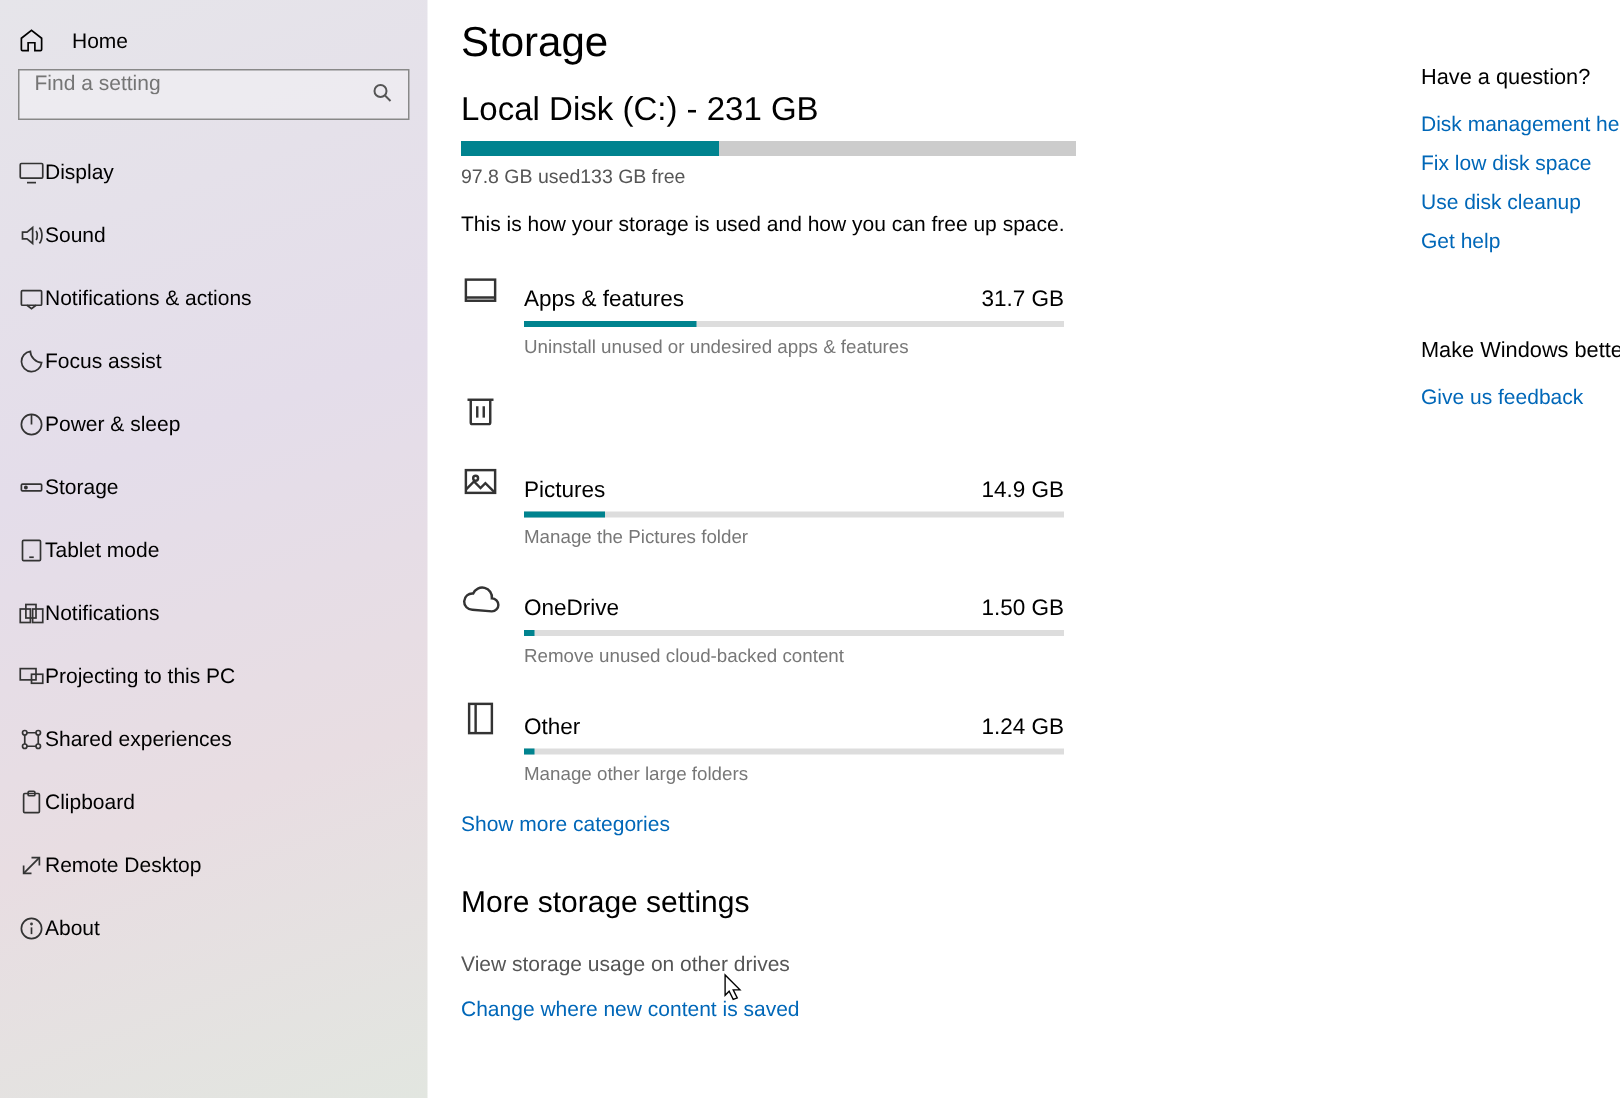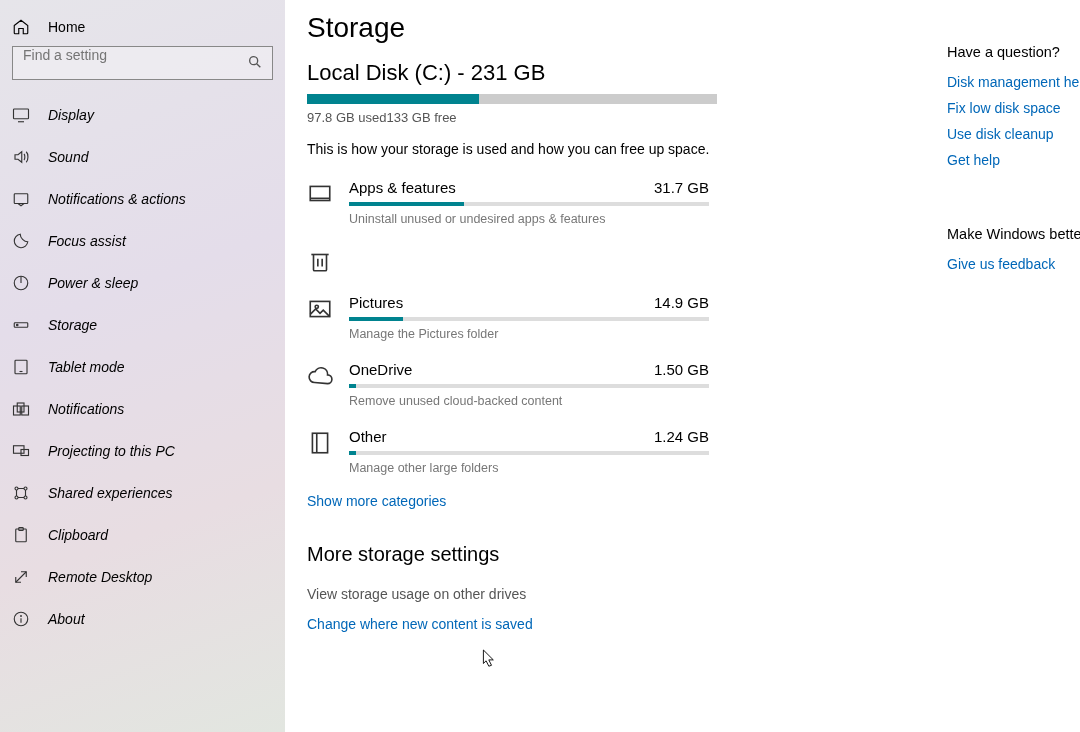--- a/index.html
+++ b/index.html
@@ -47,25 +47,22 @@
   width: 16px; height: 16px;
   pointer-events: none;
 }
 .cat-label {
   font-weight: 600;
   padding: 0 12px 12px 12px;
   font-size: 14px;
 }
 .nav-item {
   display: flex;
-  align-items: center;
-  gap: 18px;
   padding: 12px 12px 12px 12px;
   cursor: pointer;
-  font-style: italic;
 }
 .nav-item .icon { width: 18px; height: 18px; display:flex; align-items:center; justify-content:center; color:#333;}
 .main {
   flex: 1;
   padding: 12px 20px 20px 22px;
   display: flex;
   gap: 40px;
   overflow-y: auto;
 }
 .content { flex: 0 0 600px; }
@@ -85,21 +82,21 @@
   margin-bottom: 16px;
 }
 .intro { font-size: 14px; margin-bottom: 14px; }
 .cat-row {
   display:flex; gap: 16px;
   padding: 8px 0 12px 0;
   cursor: pointer;
 }
 .cat-row .row-icon { width:26px; height:26px; display:flex; align-items:center; justify-content:center; color:#333; flex-shrink:0; margin-top:2px;}
 .cat-row .row-body { flex:1; }
-.cat-row .row-top { display:flex; justify-content:space-between; align-items:flex-start; width:360px; }
+.cat-row .row-top { display:flex; justify-content:space-between; align-items:flex-start; width:360px;margin-top:12px; }
 .cat-row .row-name { font-size: 15px; }
 .cat-row .row-size { font-size: 15px; }
 .cat-row .row-bar { width:360px; height:4px; background:#ddd; position:relative; margin:6px 0 6px 0;}
 .cat-row .row-bar .fill{ position:absolute; left:0; top:0; height:100%; background:#00838f;}
 .cat-row .row-desc { font-size: 12.5px; color:#777; }
 .link { color:#0067b8; cursor:pointer; padding: 6px 0; font-size: 14px; }
 .more-heading { font-weight: 400; font-size: 20px; margin-top: 28px; margin-bottom: 20px; }
 .more-item { font-size: 14px; color:#555; margin-bottom: 14px; cursor: default; }
 .more-link { font-size: 14px; color:#0067b8; margin-bottom: 14px; cursor:pointer; }
 .right-col { flex: 0 0 180px; padding-top: 32px; }

